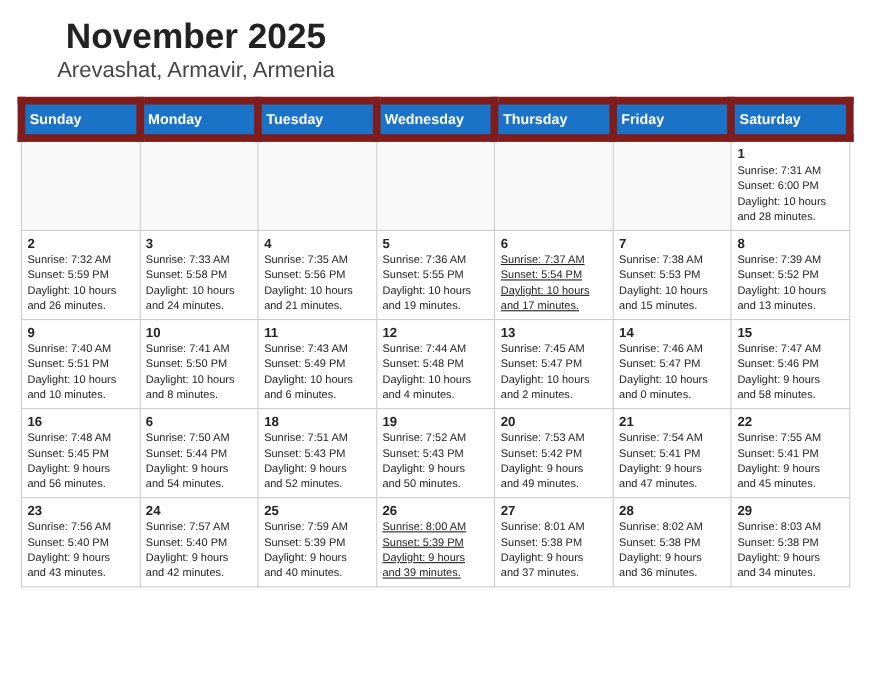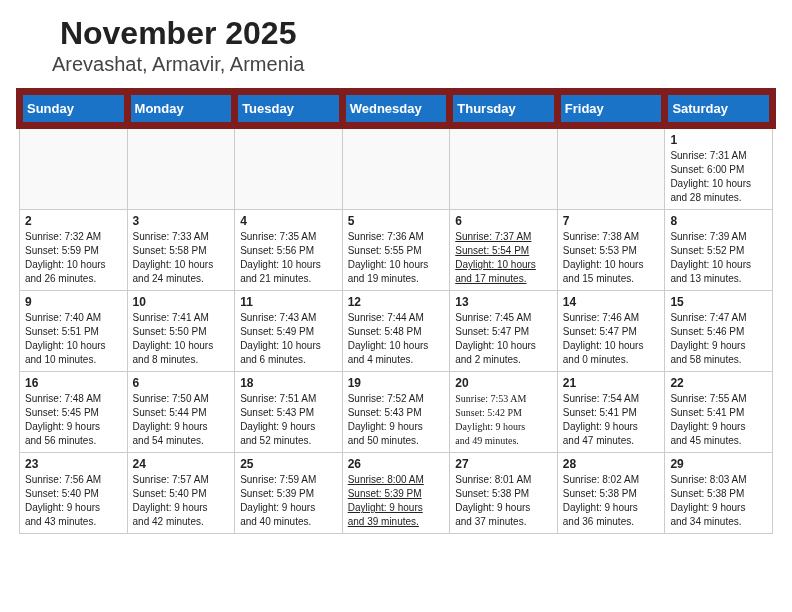--- a/index.html
+++ b/index.html
@@ -256,21 +256,21 @@
         </td>
         <td>
           <span class="day-number">19</span>
           <div class="day-info" style="white-space: pre-line;">Sunrise: 7:52 AM
 Sunset: 5:43 PM
 Daylight: 9 hours
 and 50 minutes.</div>
         </td>
         <td>
           <span class="day-number">20</span>
-          <div class="day-info" style="white-space: pre-line; font-family: Liberation Serif, serif;">Sunrise: 7:53 AM
+          <div class="day-info" style="white-space: pre-line;">Sunrise: 7:53 AM
 Sunset: 5:42 PM
 Daylight: 9 hours
 and 49 minutes.</div>
         </td>
         <td>
           <span class="day-number">21</span>
           <div class="day-info" style="white-space: pre-line;">Sunrise: 7:54 AM
 Sunset: 5:41 PM
 Daylight: 9 hours
 and 47 minutes.</div>

